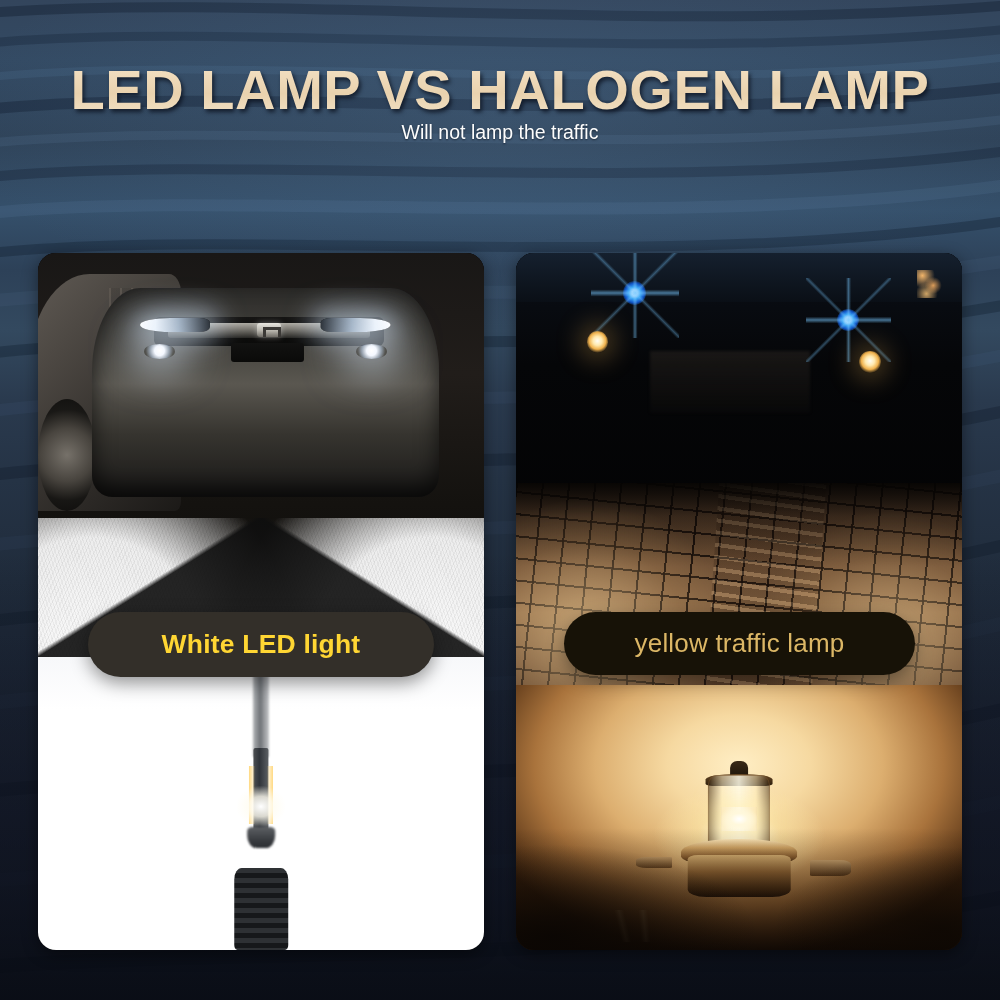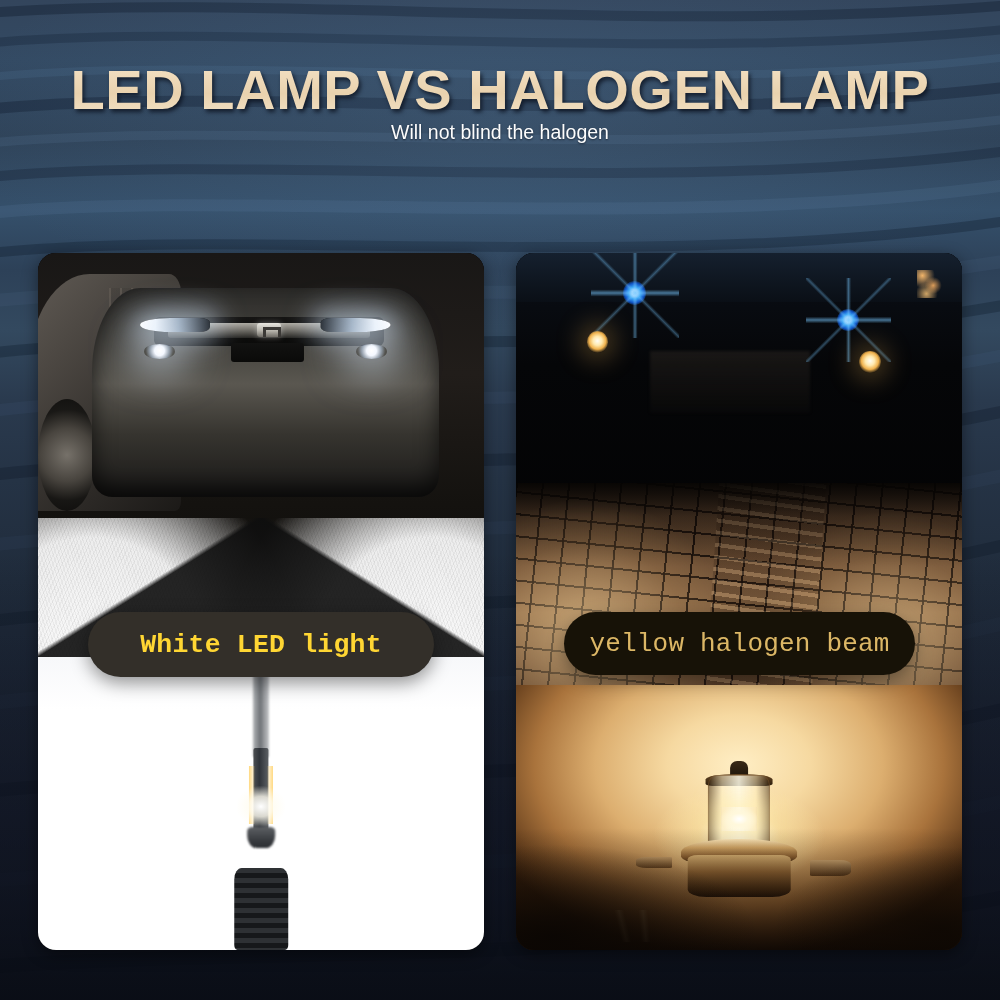--- a/index.html
+++ b/index.html
@@ -511,21 +511,20 @@
   
   .pill {
     position: absolute;
     z-index: 6;
     display: flex;
     align-items: center;
     justify-content: center;
     border-radius: 999px;
     white-space: nowrap;
     box-shadow: 0 6px 18px rgba(0,0,0,0.42);
-    font-family: Liberation Mono, monospace;
   }
   .pill-led {
     left: 50px;
     top: 359px;
     width: 346px;
     height: 65px;
     background: #332f29;
   }
   .pill-led span {
     font-size: 26.5px;
@@ -574,21 +573,21 @@
         <path d="M0,790 C250,766 650,794 1000,710" stroke="rgba(10,18,32,0.28)" stroke-width="13"></path>
         <path d="M0,880 C260,858 640,882 1000,802" stroke="rgba(60,88,120,0.05)" stroke-width="14"></path>
         <path d="M0,966 C250,948 650,966 1000,898" stroke="rgba(9,16,28,0.26)" stroke-width="14"></path>
       </g>
     </svg>
   </div>
   <div class="bg-vignette"></div>
 
   <div class="header">
     <h1 class="title">LED LAMP VS HALOGEN LAMP</h1>
-    <p class="subtitle" style="padding-top:0">Will not blind the halogen</p>
+    <p class="subtitle" style="padding-top:0">Will not lamp the traffic</p>
   </div>
 
   <div class="panels">
 
     <div class="panel">
       <div class="led-scene">
         <div class="led-night"></div>
         <div class="led-bg-car"></div>
         <div class="led-bg-wheel"></div>
         <div class="led-bg-fence"></div>
@@ -651,18 +650,18 @@
           <div class="h4-ring"></div>
           <div class="h4-body"></div>
           <div class="h4-tab-l"></div>
           <div class="h4-tab-r"></div>
           <div class="h4-wires"></div>
         </div>
         <div class="hal-warm-dark"></div>
       </div>
 
       <div class="pill pill-hal">
-        <span>yellow halogen beam</span>
+        <span>yellow traffic lamp</span>
       </div>
     </div>
 
   </div>
 </div>
 
 </body></html>

